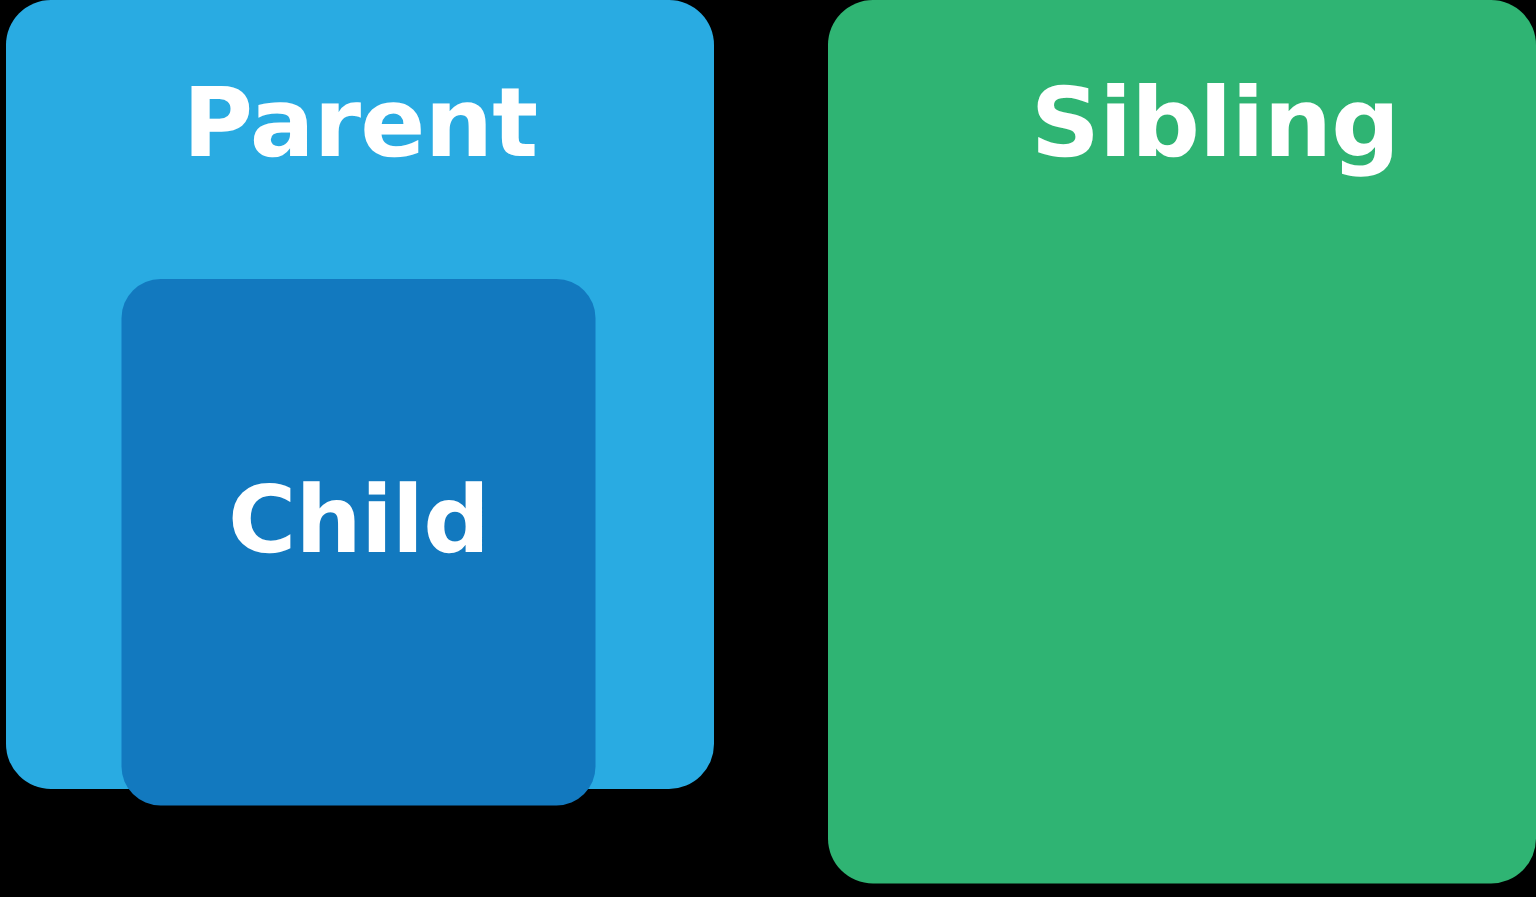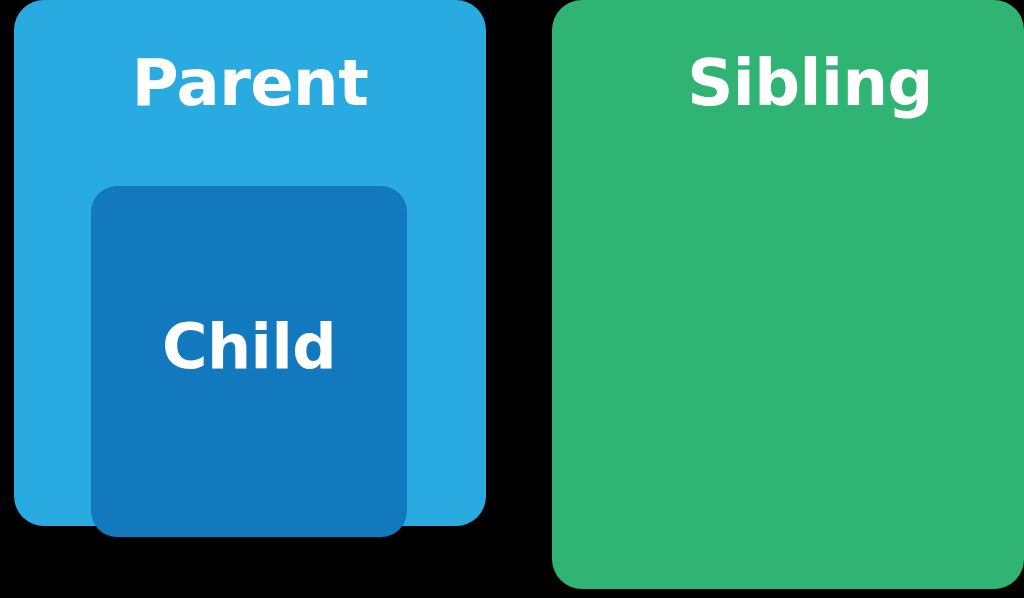--- a/index.html
+++ b/index.html
@@ -84,21 +84,21 @@
   #child-label {
     top: 130px;
     font-size: 62px;
   }
 </style>
 </head>
 <body>
 
 <div id="canvas" style="background: rgb(0, 0, 0);">
 
-  <div class="box" id="parent-box" style="left: 14px; top: 0px; width: 472px; height: 526px; background: rgb(41, 171, 226); border-radius: 30px;">
+  <div class="box" id="parent-box" style="left: 4px; top: 0px; width: 472px; height: 526px; background: rgb(41, 171, 226); border-radius: 30px;">
 
     <div class="box-label" id="parent-label">Parent</div>
 
     <div class="box" id="child-box" style="left: 77px; top: 186px; width: 316px; height: 351px; background: rgb(18, 121, 191); border-radius: 26px;">
       <div class="box-label" id="child-label">Child</div>
     </div>
 
   </div>
 
   <div class="box" id="sibling-box" style="left: 552px; top: 0px; width: 472px; height: 589px; background: rgb(47, 180, 115); border-radius: 30px;">

